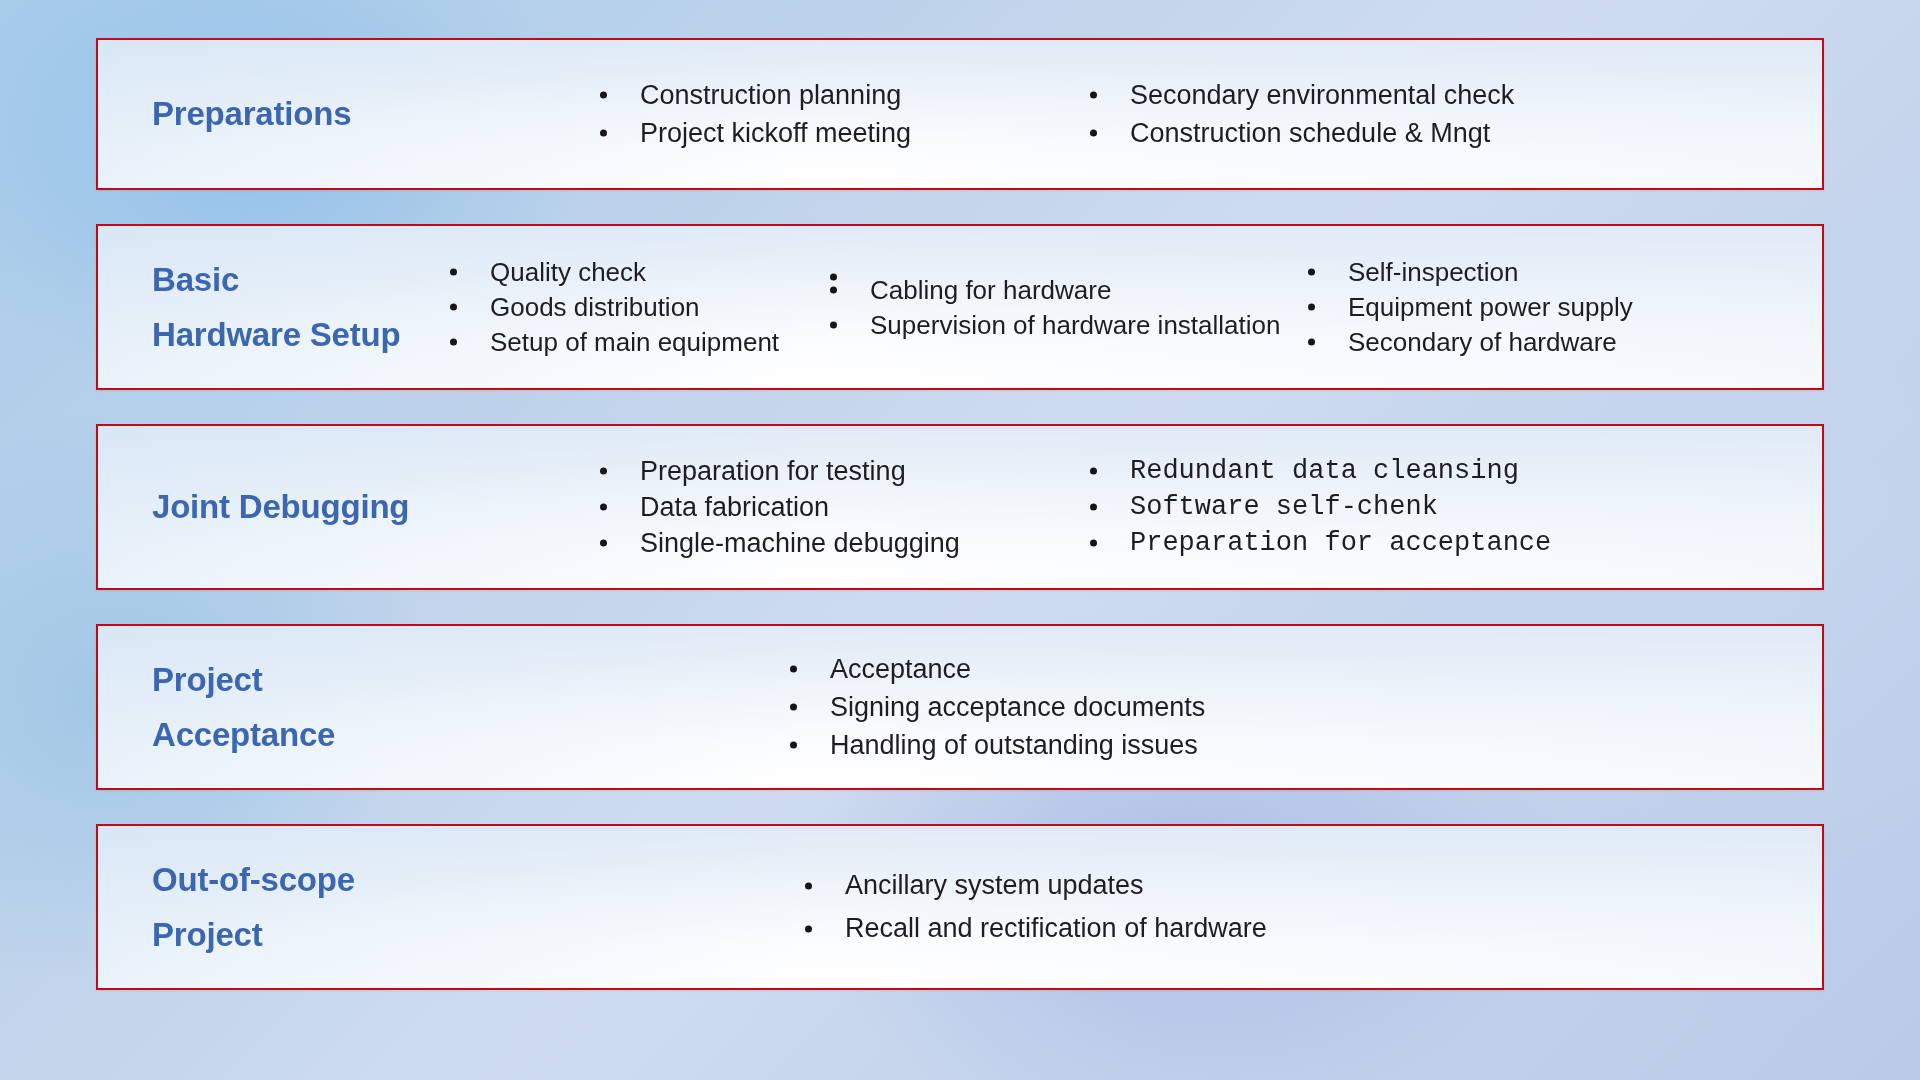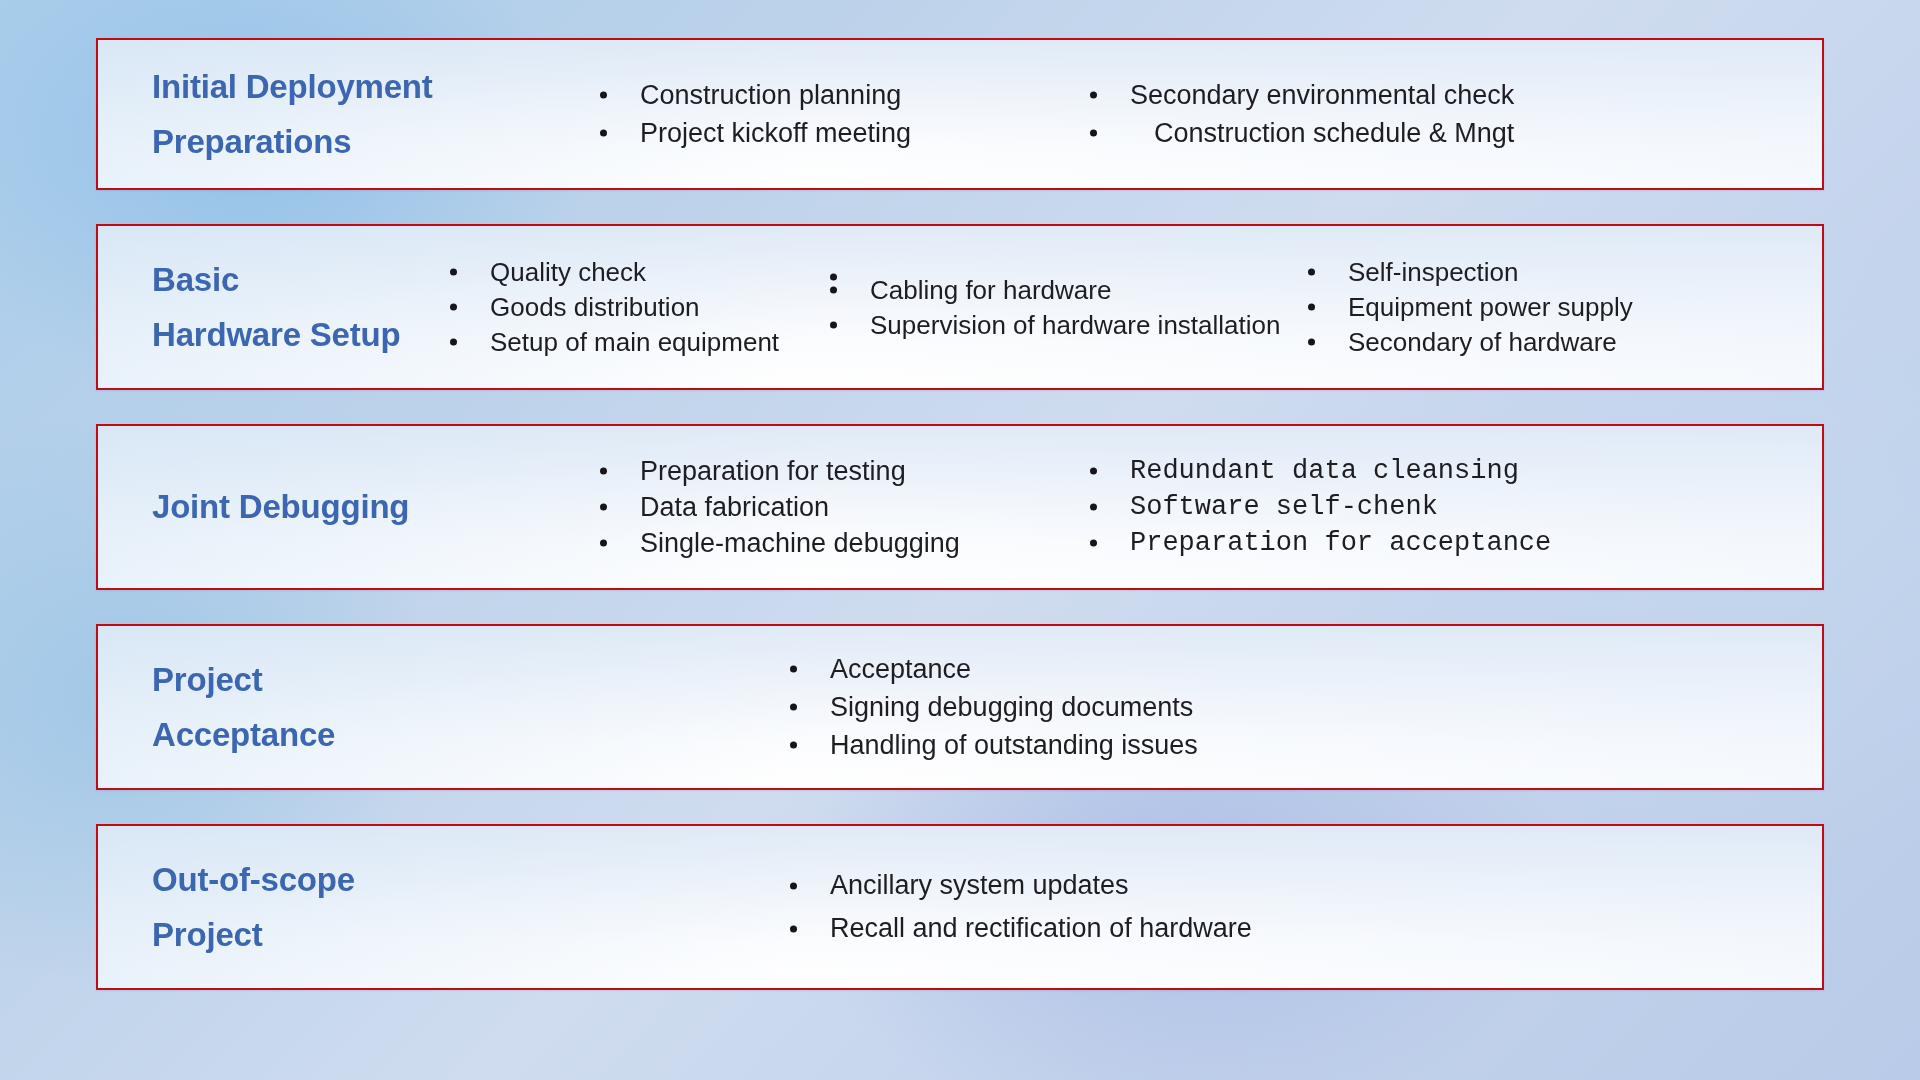--- a/index.html
+++ b/index.html
@@ -94,45 +94,44 @@
   }
 
   
   .r1 { flex:0 0 152px; }
   .r2 { flex:0 0 166px; }
   .r3 { flex:0 0 166px; }
   .r4 { flex:0 0 166px; }
   .r5 { flex:0 0 166px; }
 
   .r1 .col1 { flex:0 0 490px; }
-  .r1 .col2 { flex:0 0 auto;text-align:right; }
+  .r1 .col2 { flex:0 0 auto; }
 
   .r2 .title { flex:0 0 350px; }
   .r2 .col1 { flex:0 0 380px; }
   .r2 .col2 { flex:0 0 478px; }
   .r2 .col3 { flex:0 0 auto;align-items:flex-end; }
   .r2 ul.bullets li { font-size:26px; margin:9px 0; }
 
   .r3 .col1 { flex:0 0 490px; }
   .r3 .col2 { flex:0 0 auto;font-family:Liberation Mono, monospace; }
   .r3 ul.bullets li { margin:9px 0; }
 
   .r4 .title { flex:0 0 690px; }
   .r4 ul.bullets li { margin:11px 0; }
 
   .r5 .title { flex:0 0 690px; }
-  .r5 ul.bullets li { margin:16px 0; }
+  .r5 ul.bullets li { margin:16px 15px; }
 </style>
 </head>
 <body>
 
 <div id="stack">
     <div class="card r1">
       <div class="title">
-        <span class="tline">Initial Deployment</span>
         <span class="tline">Preparations</span>
       </div>
       <div class="cols">
         <div class="col col1">
           <ul class="bullets">
             <li><span class="dot"></span><span>Construction planning</span></li>
             <li><span class="dot"></span><span>Project kickoff meeting</span></li>
           </ul>
         </div>
         <div class="col col2">
@@ -198,21 +197,21 @@
     <div class="card-gap"></div>
     <div class="card r4">
       <div class="title">
         <span class="tline">Project</span>
         <span class="tline">Acceptance</span>
       </div>
       <div class="cols">
         <div class="col col1">
           <ul class="bullets">
             <li><span class="dot"></span><span>Acceptance</span></li>
-            <li><span class="dot"></span><span>Signing debugging documents</span></li>
+            <li><span class="dot"></span><span>Signing acceptance documents</span></li>
             <li><span class="dot"></span><span>Handling of outstanding issues</span></li>
           </ul>
         </div>
       </div>
     </div>
     <div class="card-gap"></div>
     <div class="card r5">
       <div class="title">
         <span class="tline">Out-of-scope</span>
         <span class="tline">Project</span>

